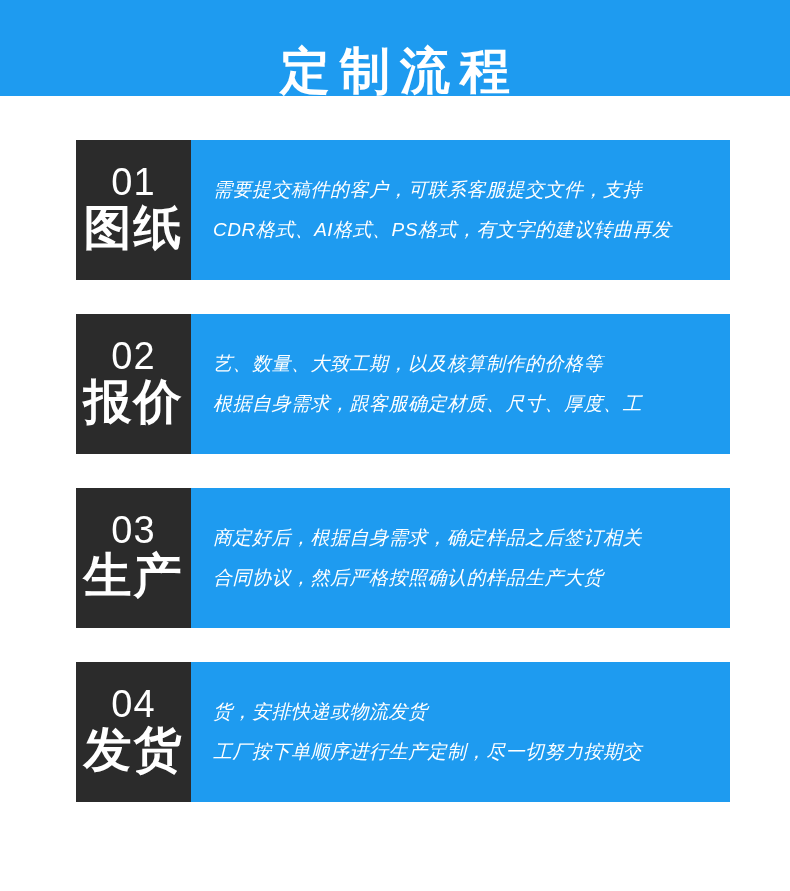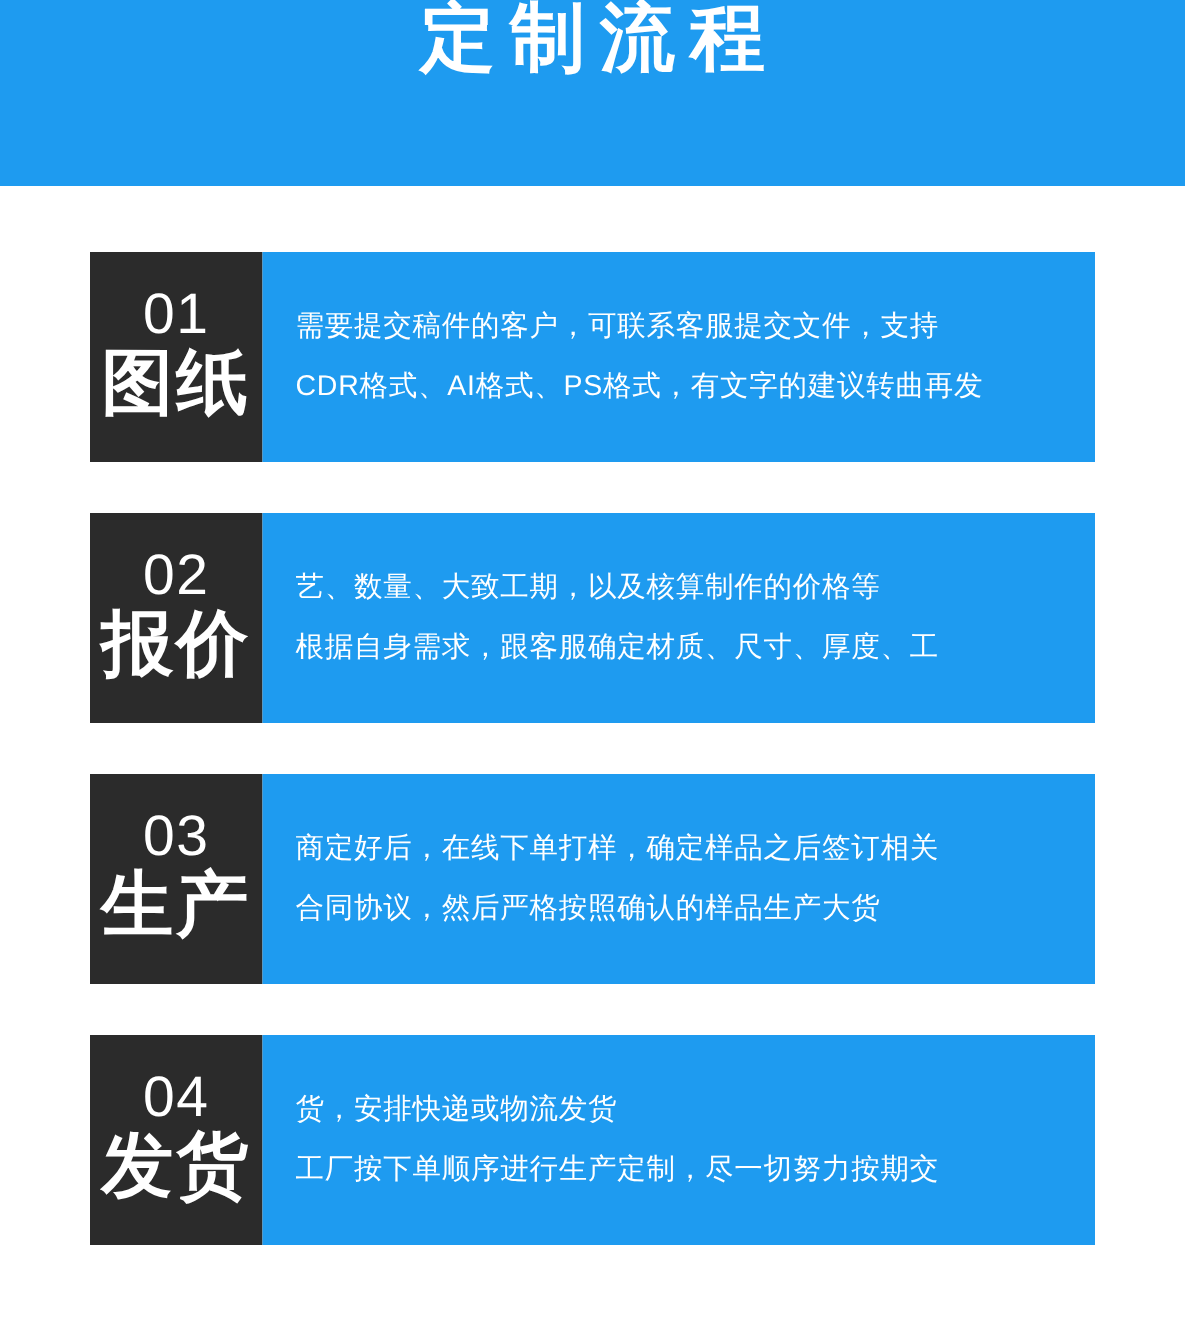--- a/index.html
+++ b/index.html
@@ -15,44 +15,45 @@
   }
   .page {
     position: relative;
     width: 790px;
     height: 891px;
     background: #ffffff;
   }
   
   .header {
     width: 790px;
-    height: 124px;
+    height: 96px;
     background: #1e9bf0;
     display: flex;
-    align-items: flex-start;
+    align-items: flex-end;
     justify-content: center;
   }
   .header-title {
     color: #ffffff;
     font-size: 50px;
     font-weight: bold;
     letter-spacing: 10px;
     line-height: 1;
     padding-left: 10px;
   }
   
   .steps {
     padding: 44px 60px 0 60px;
     box-sizing: border-box;
   }
   .step {
     display: flex;
     align-items: stretch;
     margin-bottom: 34px;
     height: 140px;
+    margin-left: 16px;
   }
   .step-badge {
     width: 115px;
     min-width: 115px;
     background: #2b2b2b;
     color: #ffffff;
     display: flex;
     flex-direction: column;
     align-items: center;
     justify-content: center;
@@ -73,20 +74,21 @@
   }
   .step-body {
     flex: 1;
     background: #1e9bf0;
     color: #ffffff;
     display: flex;
     flex-direction: column;
     justify-content: center;
     padding: 0 16px 0 22px;
     box-sizing: border-box;
+    font-style: italic;
   }
   .step-line {
     font-size: 19px;
     line-height: 40px;
     letter-spacing: 0.5px;
     white-space: nowrap;
   }
   .footer-space {
     height: 30px;
   }
@@ -123,21 +125,21 @@
         <div class="step-line">根据自身需求，跟客服确定材质、尺寸、厚度、工</div>
       </div>
     </div>
 
     <div class="step">
       <div class="step-badge">
         <div class="step-num">03</div>
         <div class="step-word">生产</div>
       </div>
       <div class="step-body">
-        <div class="step-line">商定好后，在线下单打样，确定样品之后签订相关</div>
+        <div class="step-line">商定好后，根据自身需求，确定样品之后签订相关</div>
         <div class="step-line">合同协议，然后严格按照确认的样品生产大货</div>
       </div>
     </div>
 
     <div class="step">
       <div class="step-badge">
         <div class="step-num">04</div>
         <div class="step-word">发货</div>
       </div>
       <div class="step-body">

